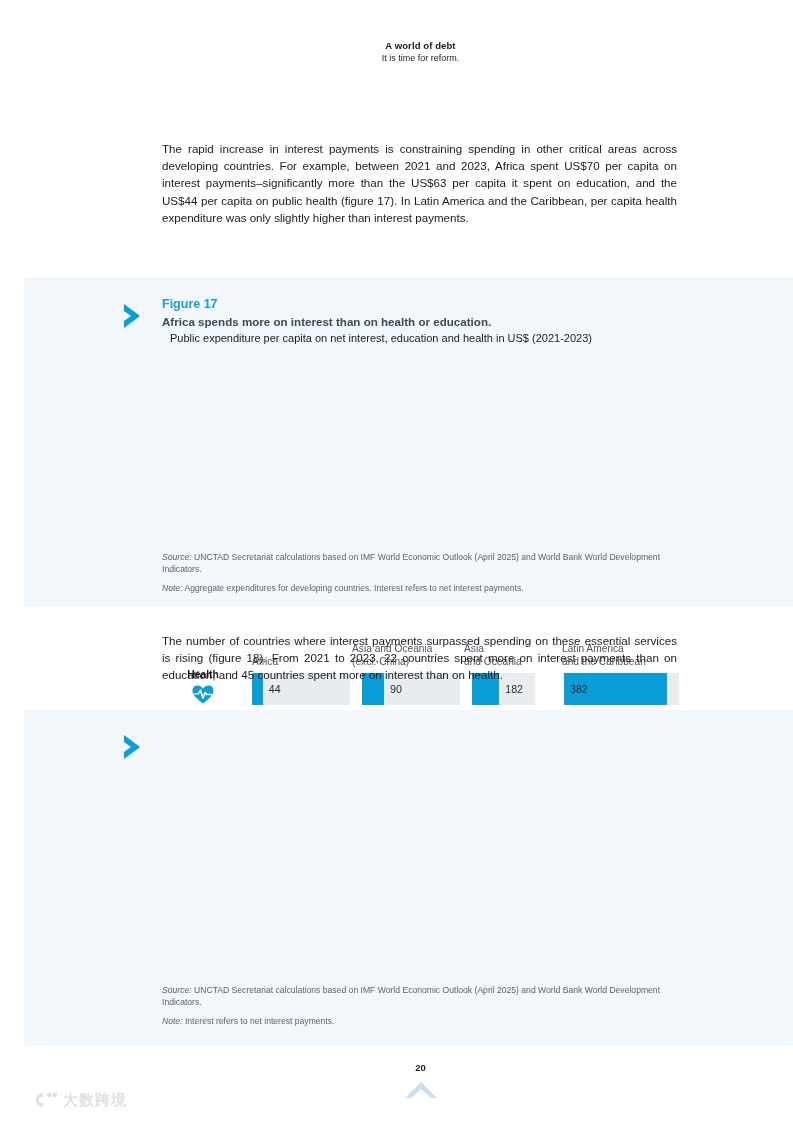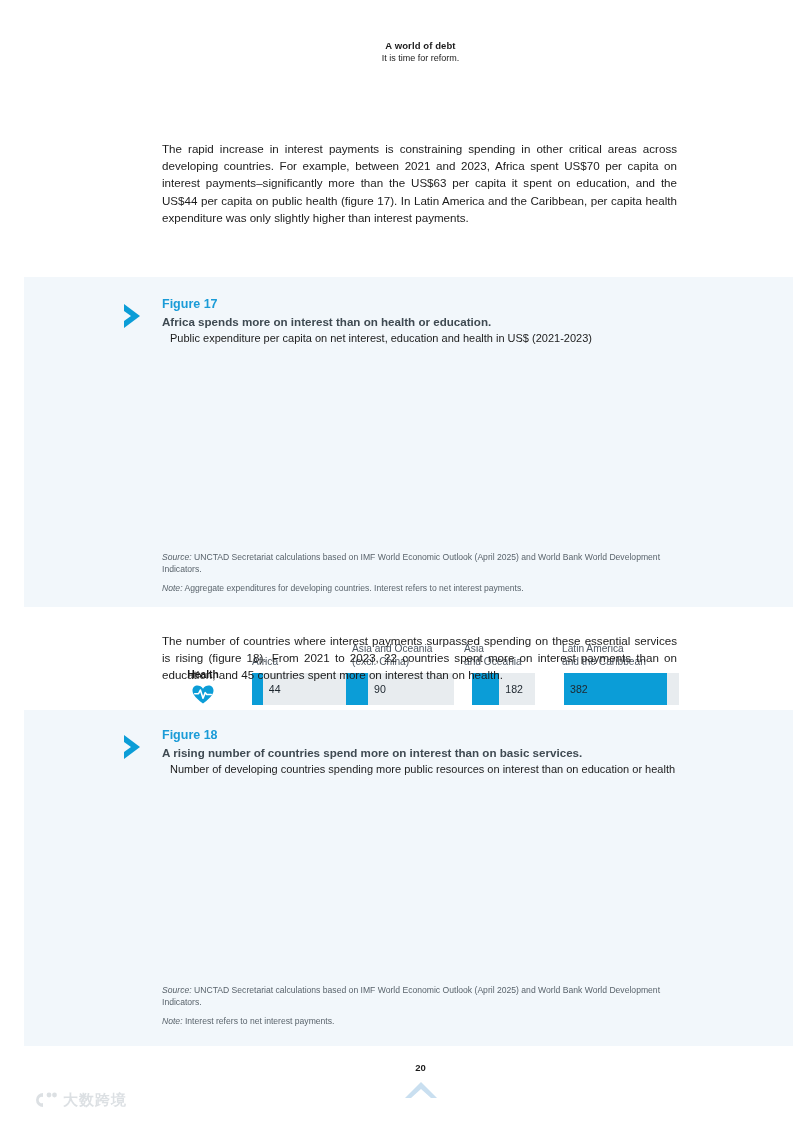--- a/index.html
+++ b/index.html
@@ -113,21 +113,21 @@
               <svg width="24" height="21" viewBox="0 0 32 28">
                 <path d="M16 26 C4 17 2 12 2 8.5 C2 4.6 5 2 8.5 2 C11.4 2 14.3 3.6 16 6.2 C17.7 3.6 20.6 2 23.5 2 C27 2 30 4.6 30 8.5 C30 12 28 17 16 26 Z" fill="#0b9dd7"></path>
                 <path d="M5 13 H10 L12.5 8 L16 19 L19 11.5 L21 14 H27" stroke="#ffffff" stroke-width="2.1" fill="none" stroke-linecap="round" stroke-linejoin="round"></path>
               </svg>
             </div>
           </div>
           <div class="f17-track" style="left: 88px; width: 98px;">
             <div class="f17-bar" style="width: 10.78px; background: rgb(11, 157, 215);"></div>
             <div class="f17-val" style="left: 16.78px;">44</div>
           </div>
-          <div class="f17-track" style="left: 182px; width: 108px;">
+          <div class="f17-track" style="left: 198px; width: 98px;">
             <div class="f17-bar" style="width: 22.05px; background: rgb(11, 157, 215);"></div>
             <div class="f17-val" style="left: 28.05px;">90</div>
           </div>
           <div class="f17-track" style="left: 308px; width: 63px;">
             <div class="f17-bar" style="width: 27.3px; background: rgb(11, 157, 215);"></div>
             <div class="f17-val" style="left: 33.3px;">182</div>
           </div>
           <div class="f17-track" style="left: 400px; width: 115px;">
             <div class="f17-bar" style="width: 103.365px; background: rgb(11, 157, 215);"></div>
             <div class="f17-val" style="left: 6px;">382</div>
@@ -206,25 +206,20 @@
   <div class="para" id="para-2">The number of countries where interest payments surpassed spending on these essential services is rising (figure 18). From 2021 to 2023, 22 countries spent more on interest payments than on education, and 45 countries spent more on interest than on health.</div>
 
   <div class="figblock" id="figure-18">
 
     <div class="fig-arrow" style="top:22px;">
       <svg width="32" height="30" viewBox="0 0 32 30">
           <path d="M4 3 L20 15 L4 27 L4 20 L11 15 L4 10 Z" fill="#0b9dd7"></path>
         </svg>
     </div>
 
-    <div class="fig-head" style="top:18px;">
-      <div class="fig-num">Figure 18</div>
-      <div class="fig-title">A rising number of countries spend more on interest than on basic services.</div>
-      <div class="fig-sub">Number of developing countries spending more public resources on interest than on education or health</div>
-    </div>
 
     <div class="fig-notes" style="top:275px;">
       <div>
         <span class="lbl">Source:</span><span> UNCTAD Secretariat calculations based on IMF World Economic Outlook (April 2025) and World Bank World Development Indicators.</span>
       </div>
       <div class="note-gap">
         <span class="lbl">Note:</span><span> Interest refers to net interest payments.</span>
       </div>
     </div>
   </div>

